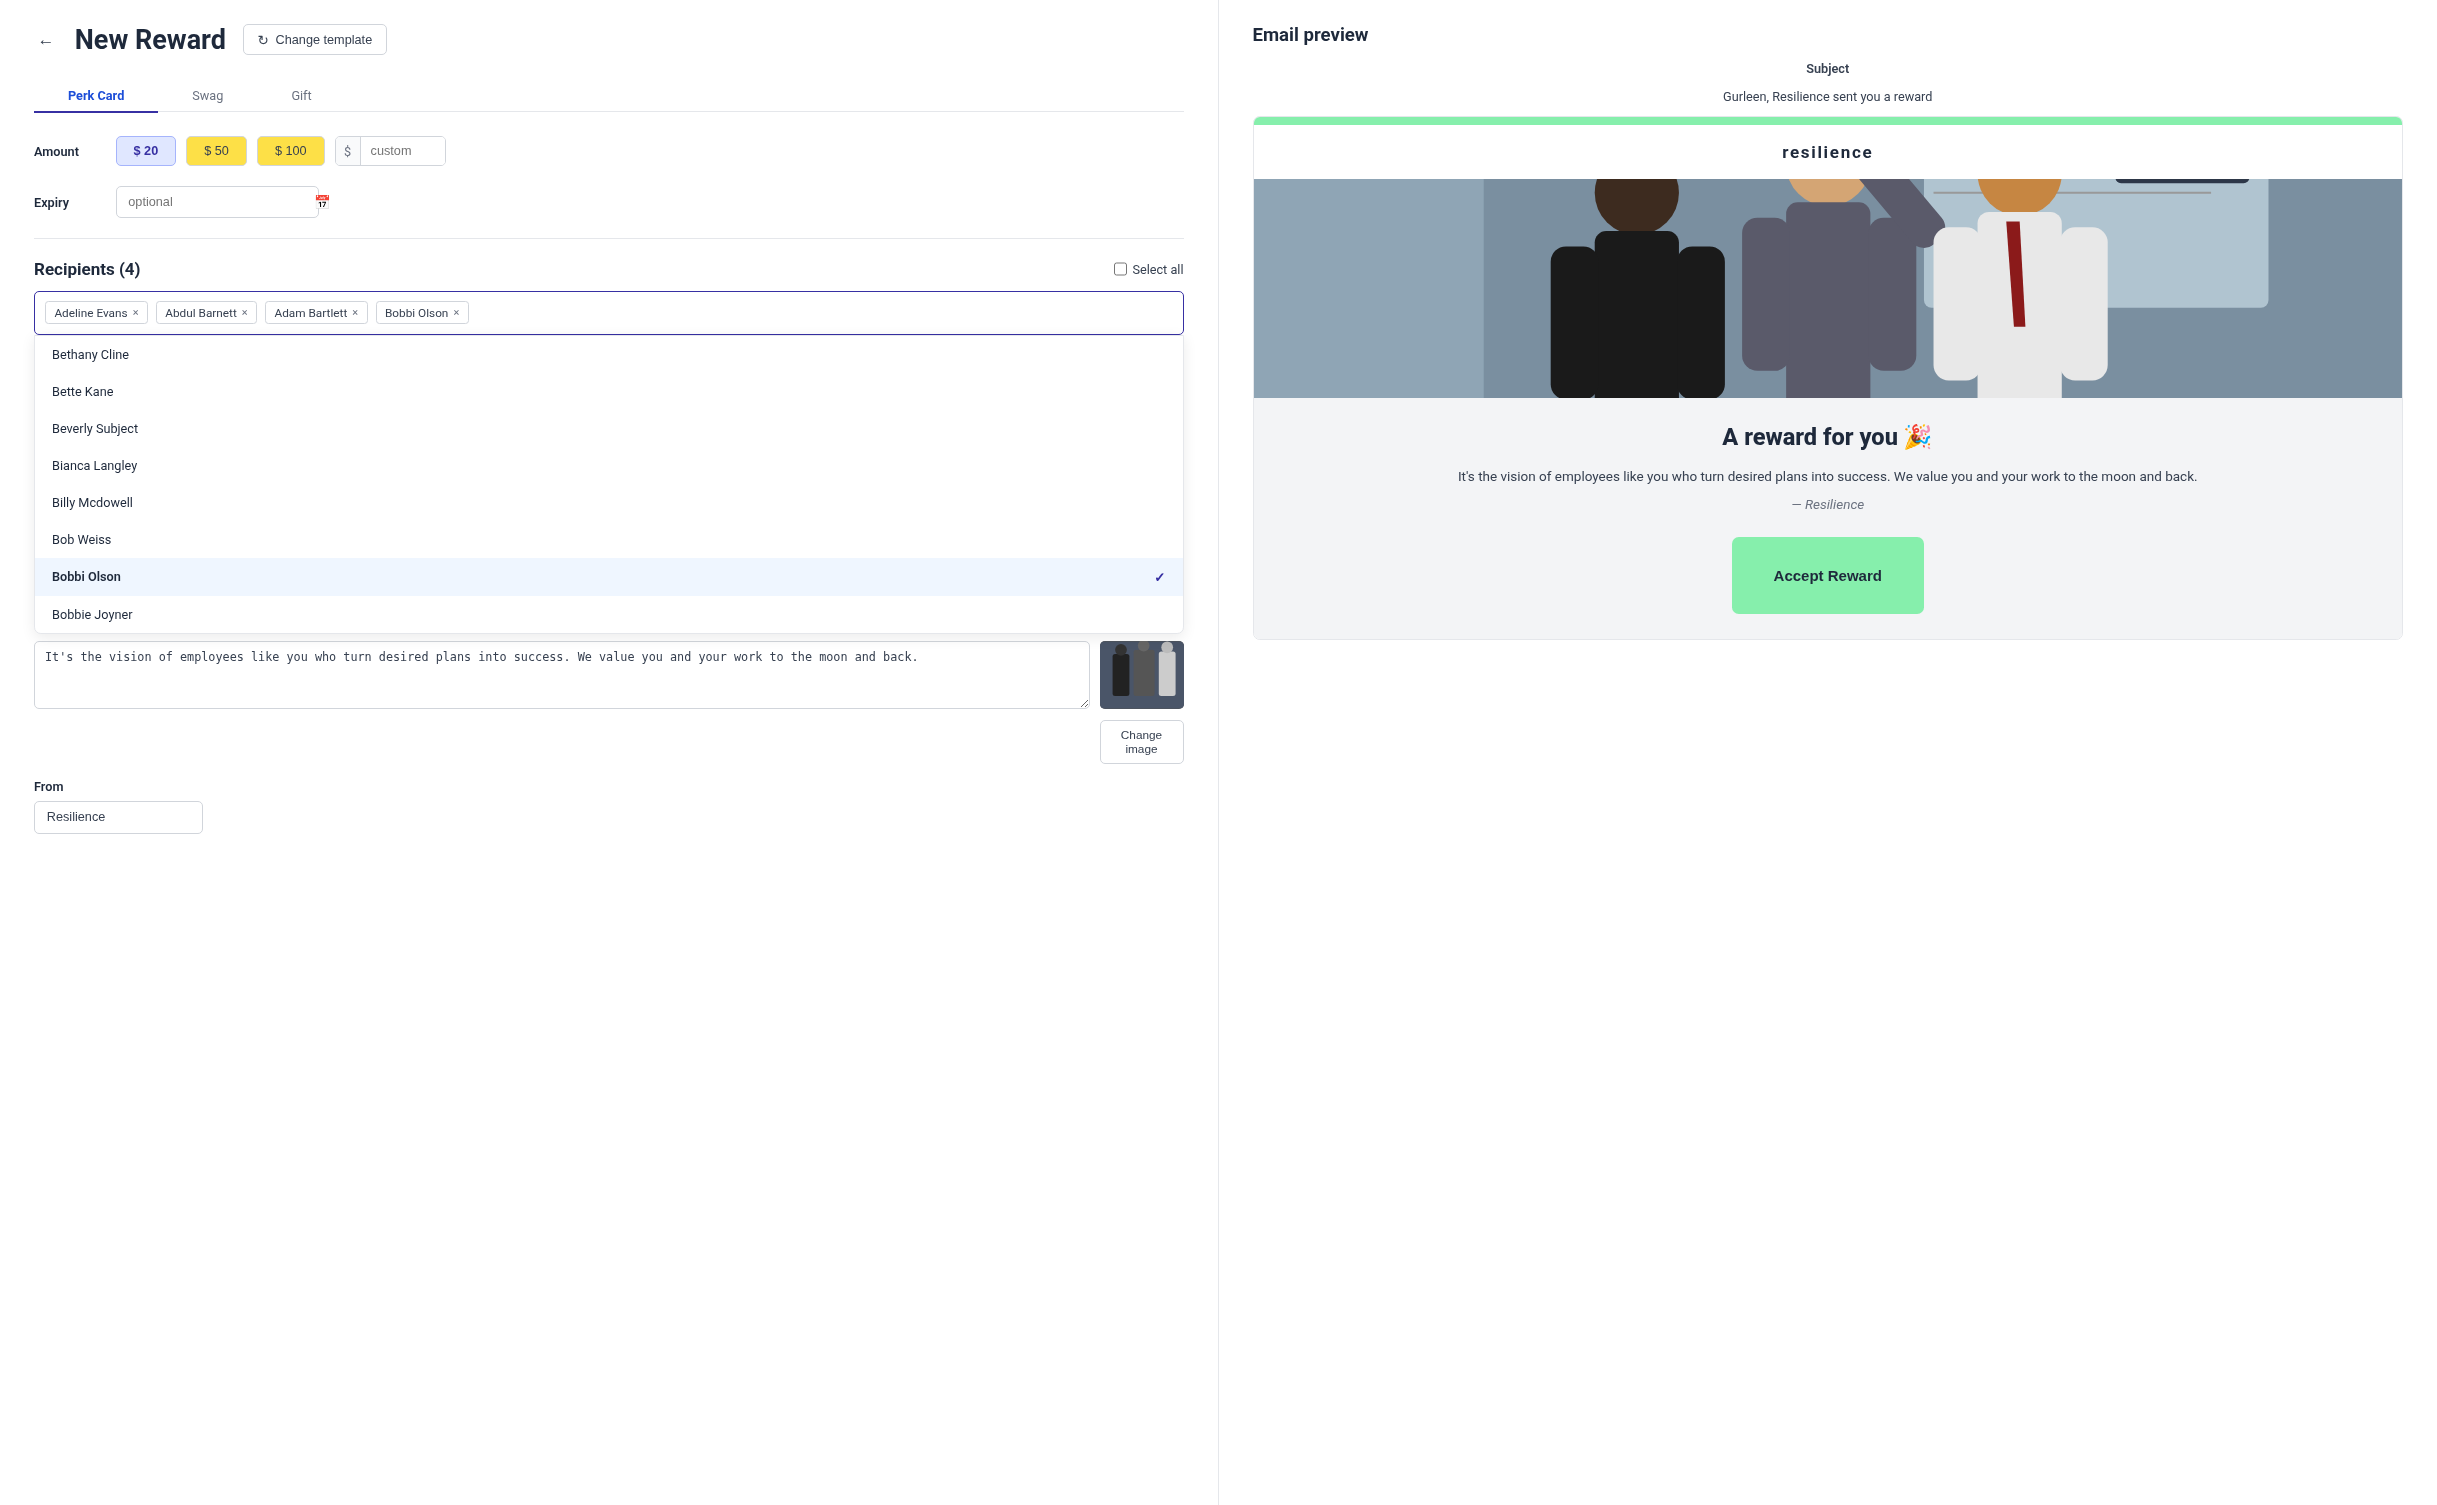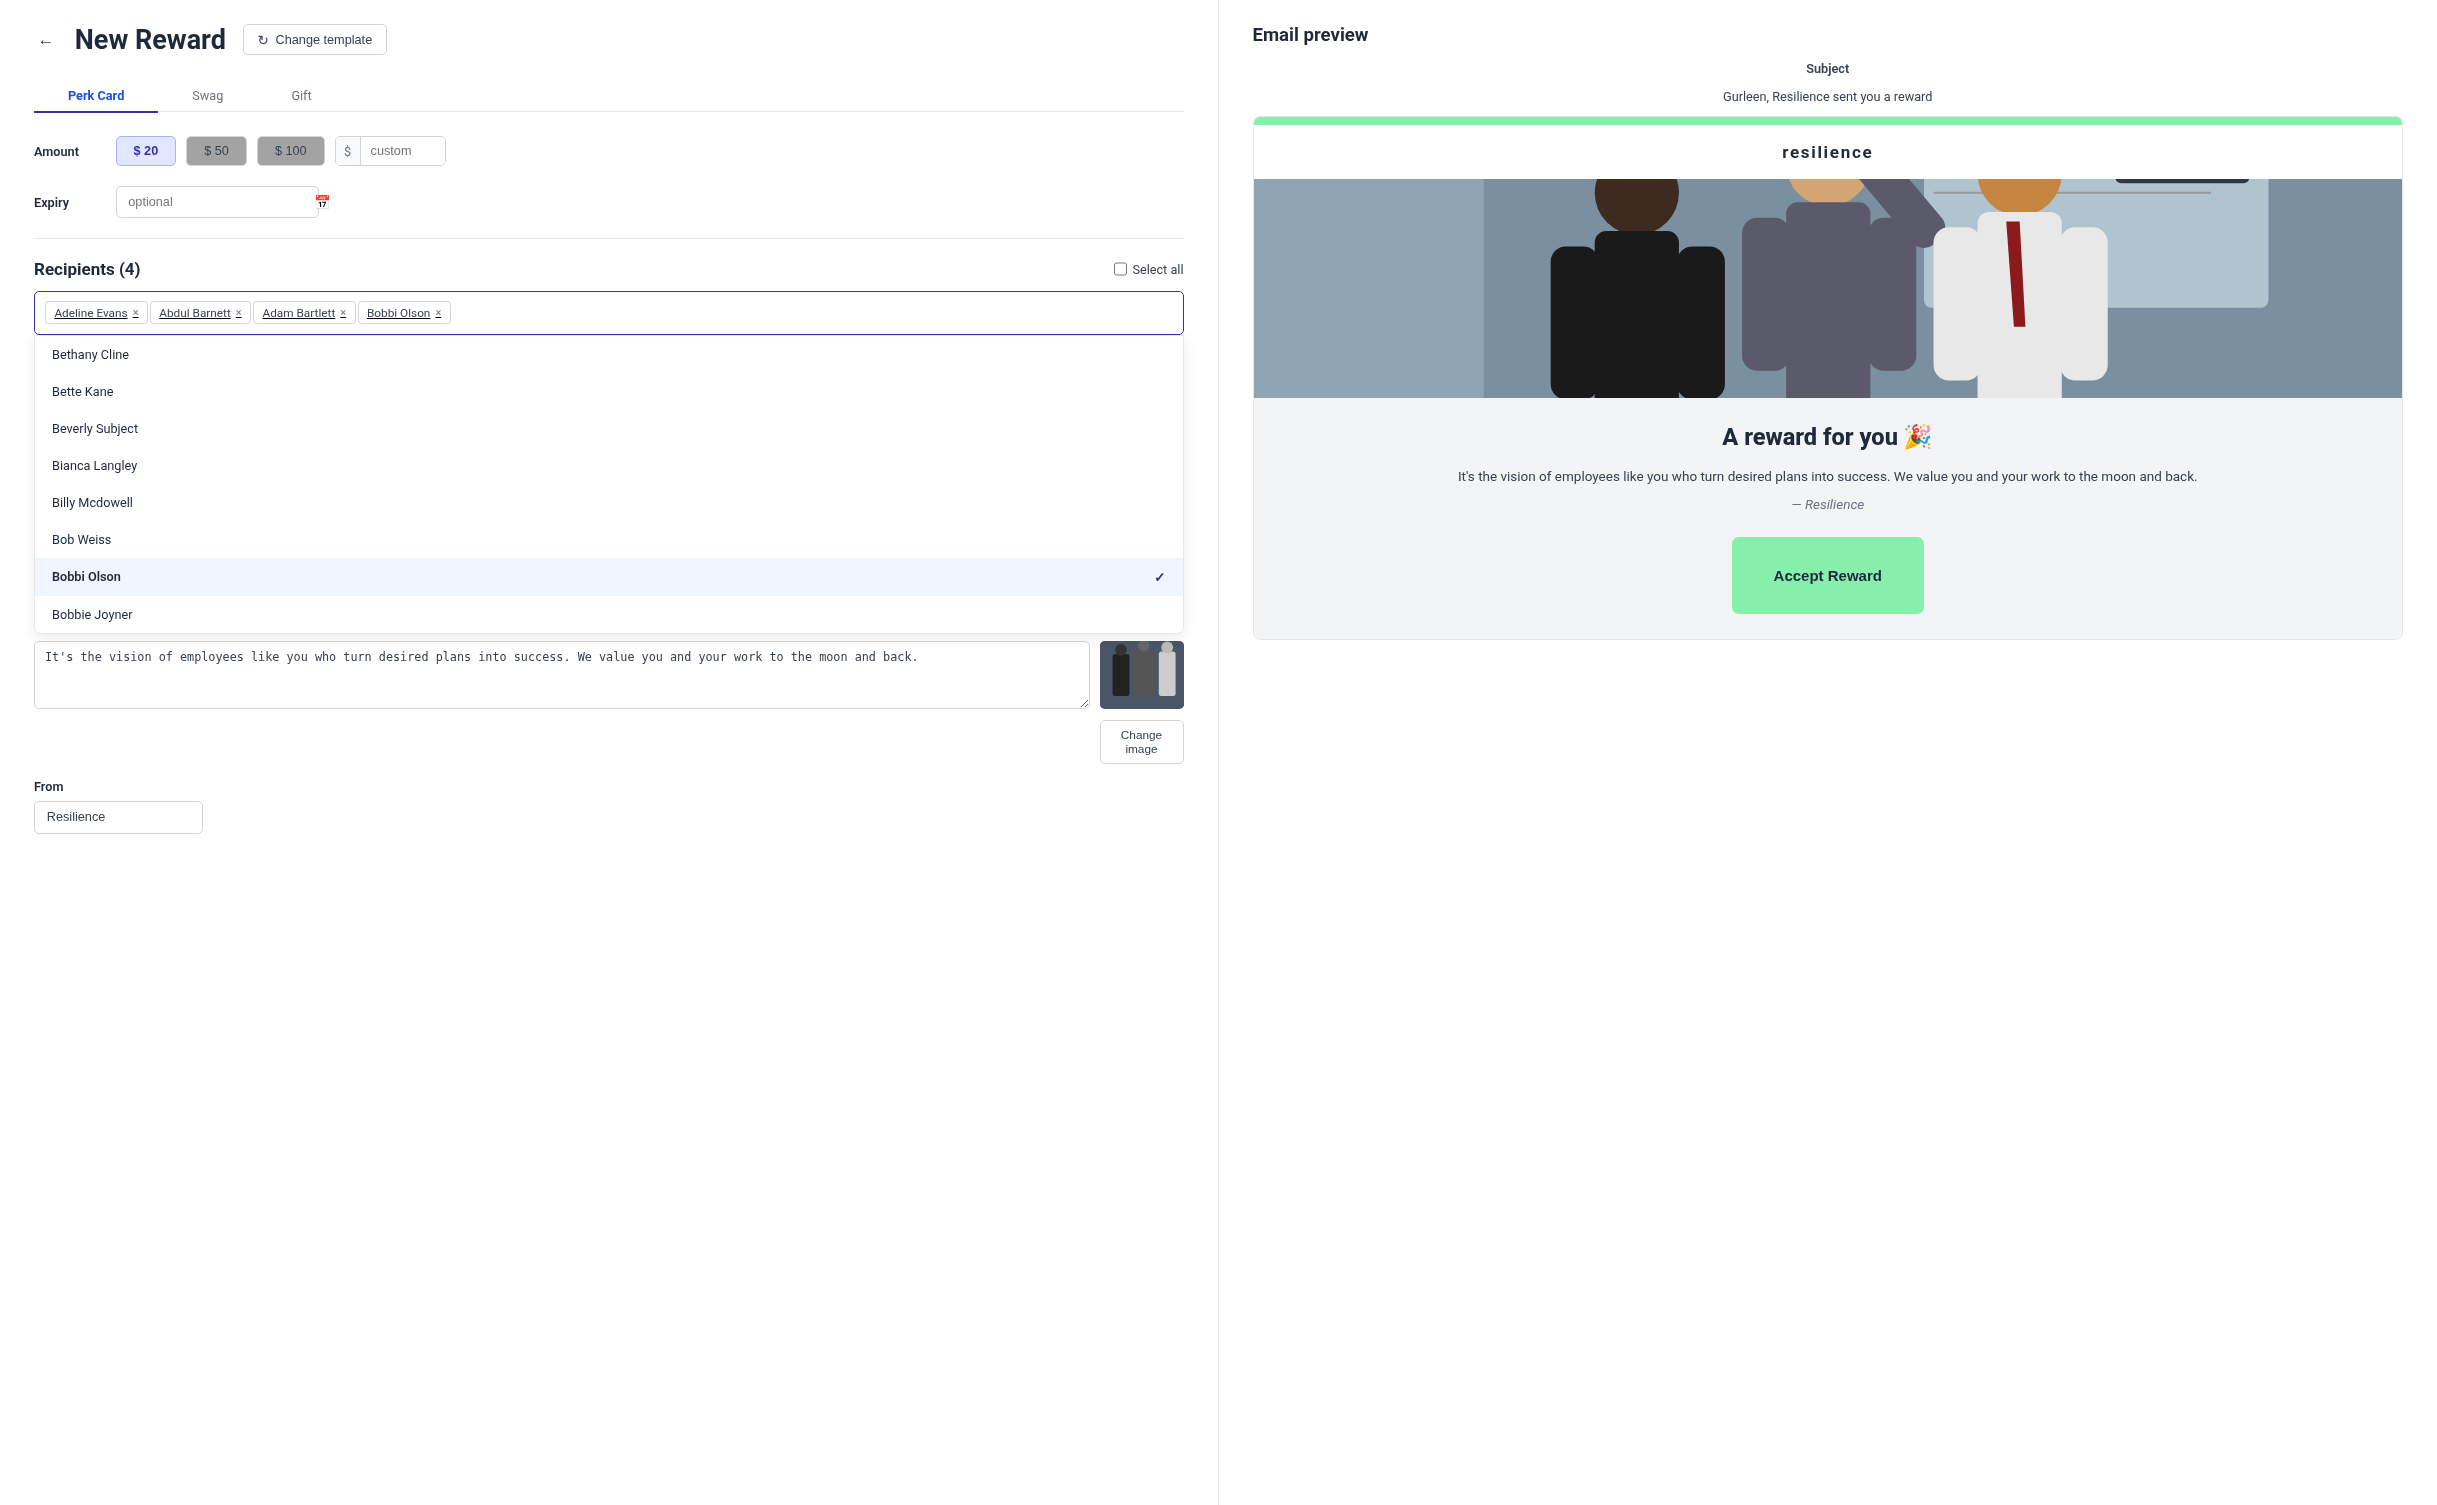--- a/index.html
+++ b/index.html
@@ -91,21 +91,21 @@
     }
     .amount-options {
       display: flex;
       align-items: center;
       gap: 10px;
     }
     .amount-btn {
       padding: 6.8px 17px;
       border: 1.3px solid #d1d5db;
       border-radius: 5px;
-      background: #a3a3a3;
+      background: #fde047;
       font-size: 12.7px;
       color: #374151;
       cursor: pointer;
     }
     .amount-btn.selected {
       background: #e0e7ff;
       border-color: #a5b4fc;
       color: #3730a3;
       font-weight: 600;
     }
@@ -186,24 +186,23 @@
     }
 
     
     .recipients-input-box {
       border: 1.7px solid #3730a3;
       border-radius: 5px;
       padding: 0 10px;
       display: flex;
       flex-wrap: wrap;
       align-items: center;
-      gap: 2px;
+      gap: 8px;
       min-height: 44px;
       position: relative;
-      text-decoration: underline;
     }
     .recipient-tag {
       display: flex;
       align-items: center;
       gap: 5px;
       background: #fff;
       border: 0.8px solid #d1d5db;
       border-radius: 3.4px;
       padding: 3.4px 8.4px;
       font-size: 11.8px;

